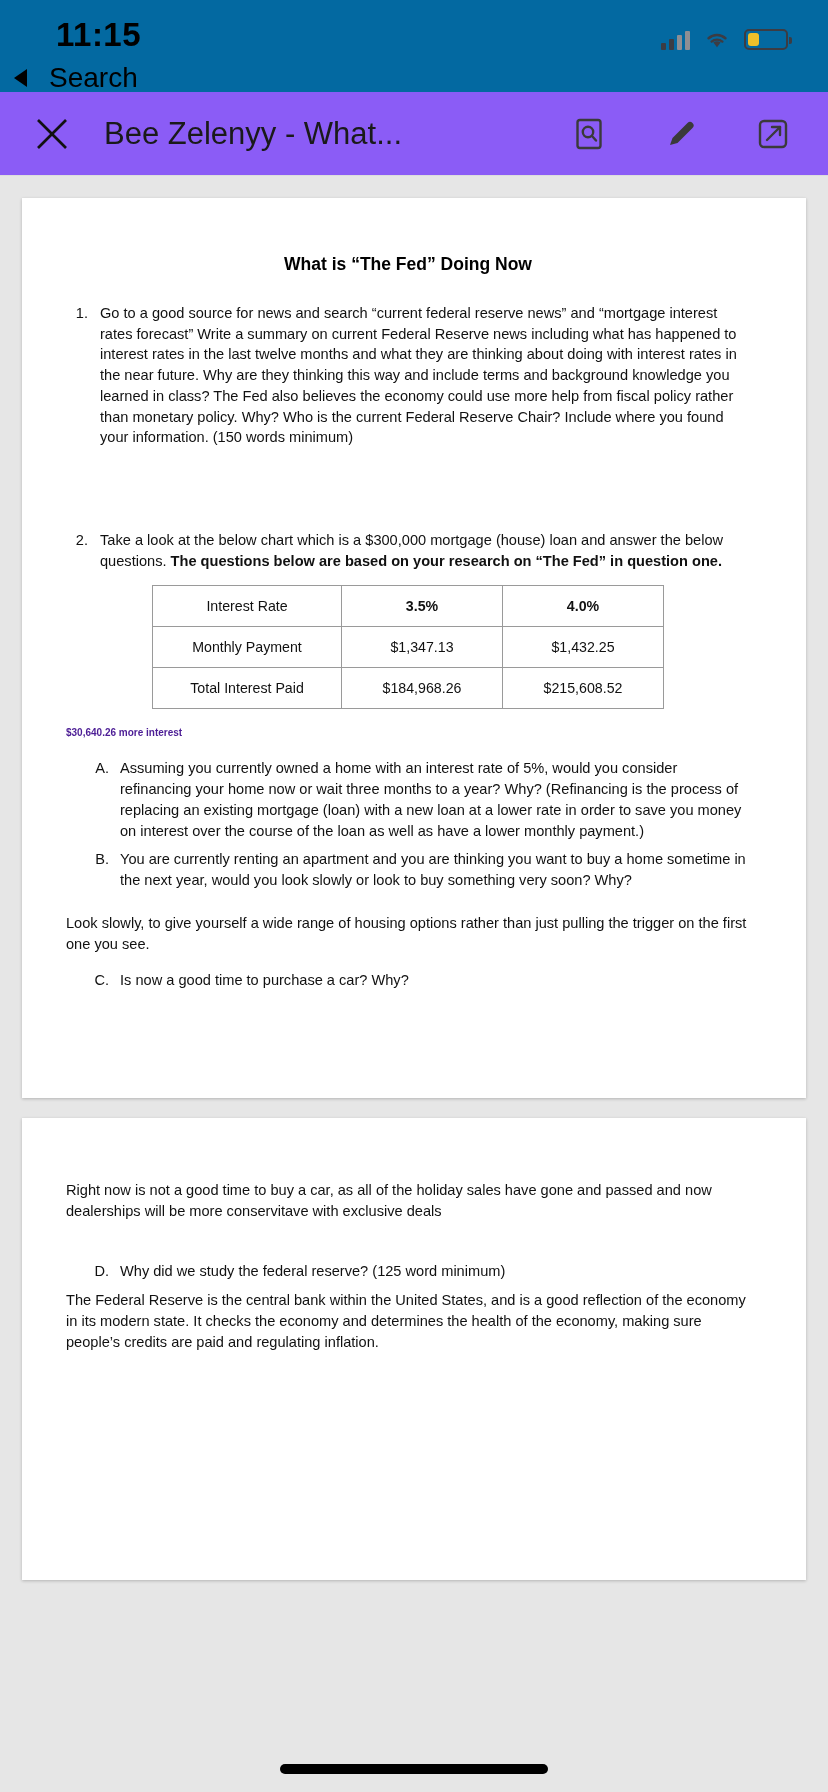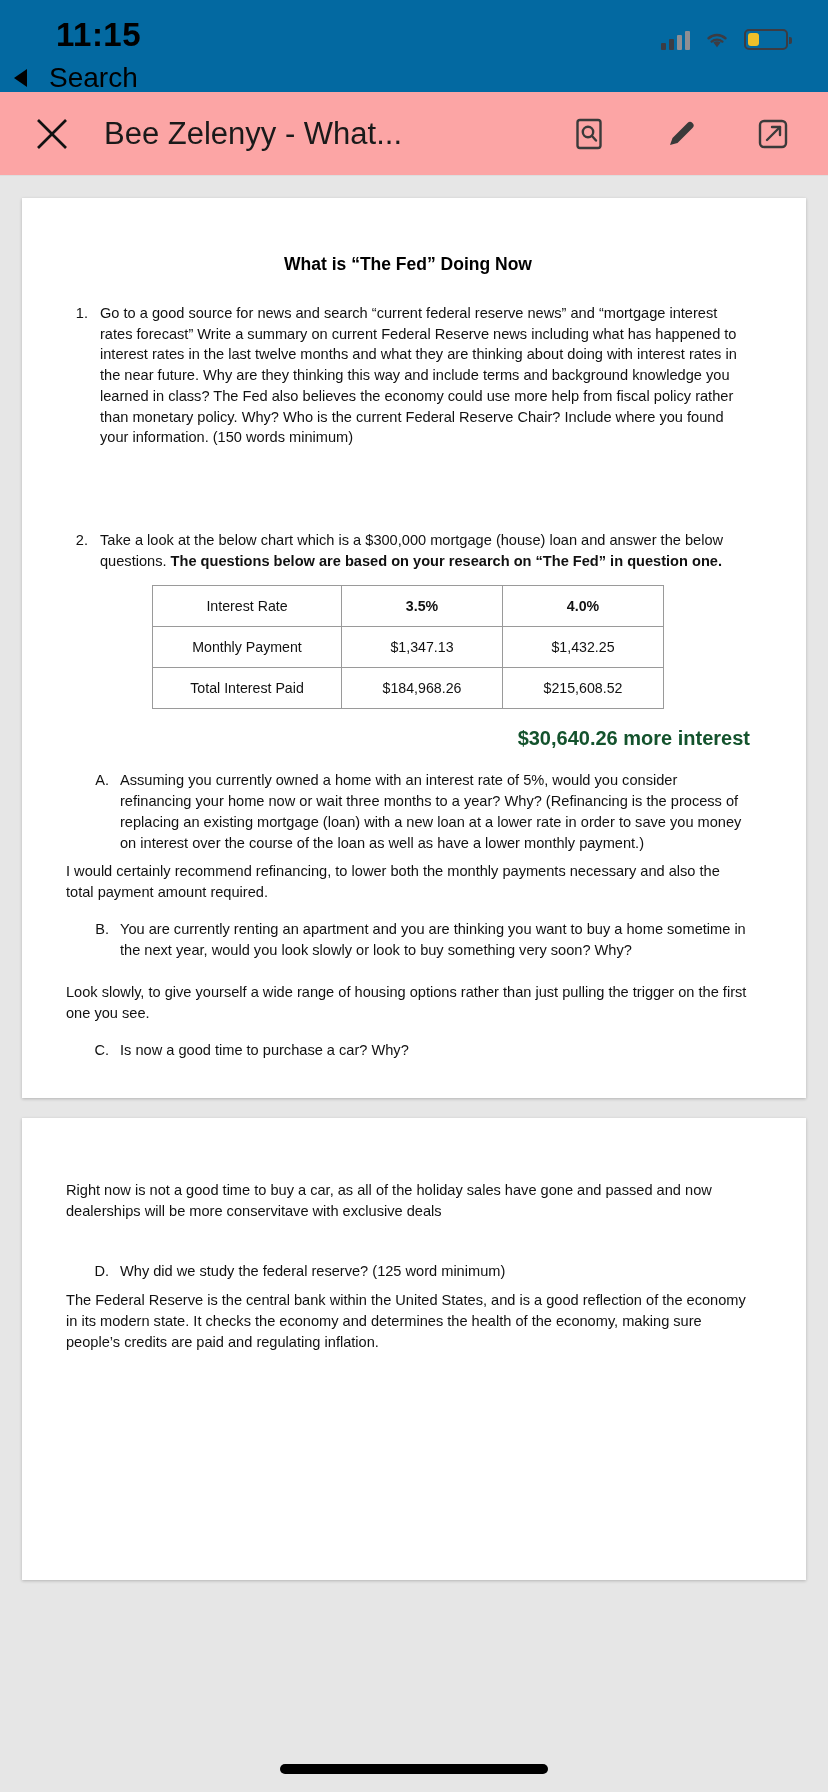--- a/index.html
+++ b/index.html
@@ -103,21 +103,21 @@
   .back-caret {
     width: 0; height: 0;
     border-top: 9px solid transparent;
     border-bottom: 9px solid transparent;
     border-right: 13px solid #000;
   }
 
   
   .navbar {
     height: 84px;
-    background: #fca5a5;
+    background: #8b5cf6;
     display: flex;
     align-items: center;
     padding: 0 28px 0 30px;
     box-sizing: border-box;
     border-bottom: 1px solid #dddddd;
     position: relative;
   }
   .nav-close {
     width: 44px;
     height: 44px;
@@ -212,25 +212,25 @@
     text-align: center;
     min-width: 132px;
   }
   table.rates td.lbl {
     min-width: 160px;
   }
   table.rates tr:first-child td { font-weight: bold; }
   table.rates tr:first-child td.lbl { font-weight: normal; }
 
   .more-interest {
-    text-align: right;
+    text-align: left;
     font-weight: bold;
-    font-size: 20px;
+    font-size: 10px;
     margin: 18px 0 20px 0;
-    color: #14532d;
+    color: #4c1d95;
   }
 
   .sub-item {
     display: flex;
     font-size: 14.6px;
     line-height: 1.42;
     color: #111;
     margin-bottom: 8px;
     padding-left: 22px;
   }
@@ -362,21 +362,20 @@
       </tbody>
         </table>
     </div>
 
     <div class="more-interest">$30,640.26 more interest</div>
 
     <div class="sub-item">
       <div class="sub-letter">A.</div>
       <div class="q-body">Assuming you currently owned a home with an interest rate of 5%, would you consider refinancing your home now or wait three months to a year?  Why? (Refinancing is the process of replacing an existing mortgage (loan) with a new loan at a lower rate in order to save you money on interest over the course of the loan as well as have a lower monthly payment.)</div>
     </div>
-    <div class="answer">I would certainly recommend refinancing, to lower both the monthly payments necessary and also the total payment amount required.</div>
 
     <div class="sub-item">
       <div class="sub-letter">B.</div>
       <div class="q-body">You are currently renting an apartment and you are thinking you want to buy a home sometime in the next year, would you look slowly or look to buy something very soon?  Why?</div>
     </div>
     <div class="gap-sm"></div>
     <div class="answer">Look slowly, to give yourself a wide range of housing options rather than just pulling the trigger on the first one you see.</div>
 
     <div class="sub-item">
       <div class="sub-letter">C.</div>

